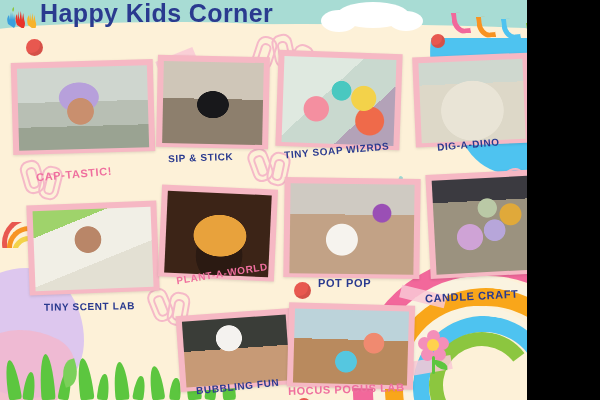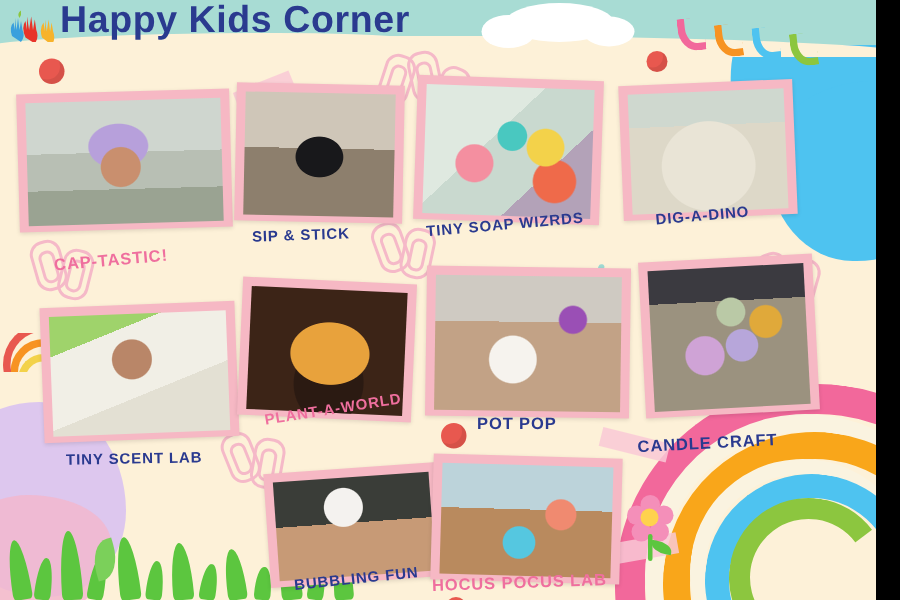--- a/index.html
+++ b/index.html
@@ -2,21 +2,21 @@
 <html><head>
 <meta charset="utf-8">
 <style>
   html,body{margin:0;padding:0;}
   body{
     width:600px;height:400px;overflow:hidden;
     font-family:"Liberation Sans",sans-serif;
     background:#000;
   }
   #stage{
-    position:relative;width:584px;height:400px;overflow:hidden;
+    position:relative;width:527px;height:400px;overflow:hidden;
     background:#fdf1d8;
     text-decoration:underline;
   }
 
   
   .bg-cream{position:absolute;inset:0;background:#fdf1d8;}
   
   .banner{
     position:absolute;left:0;top:0;width:600px;height:30px;
     background:#a8dcd4;

